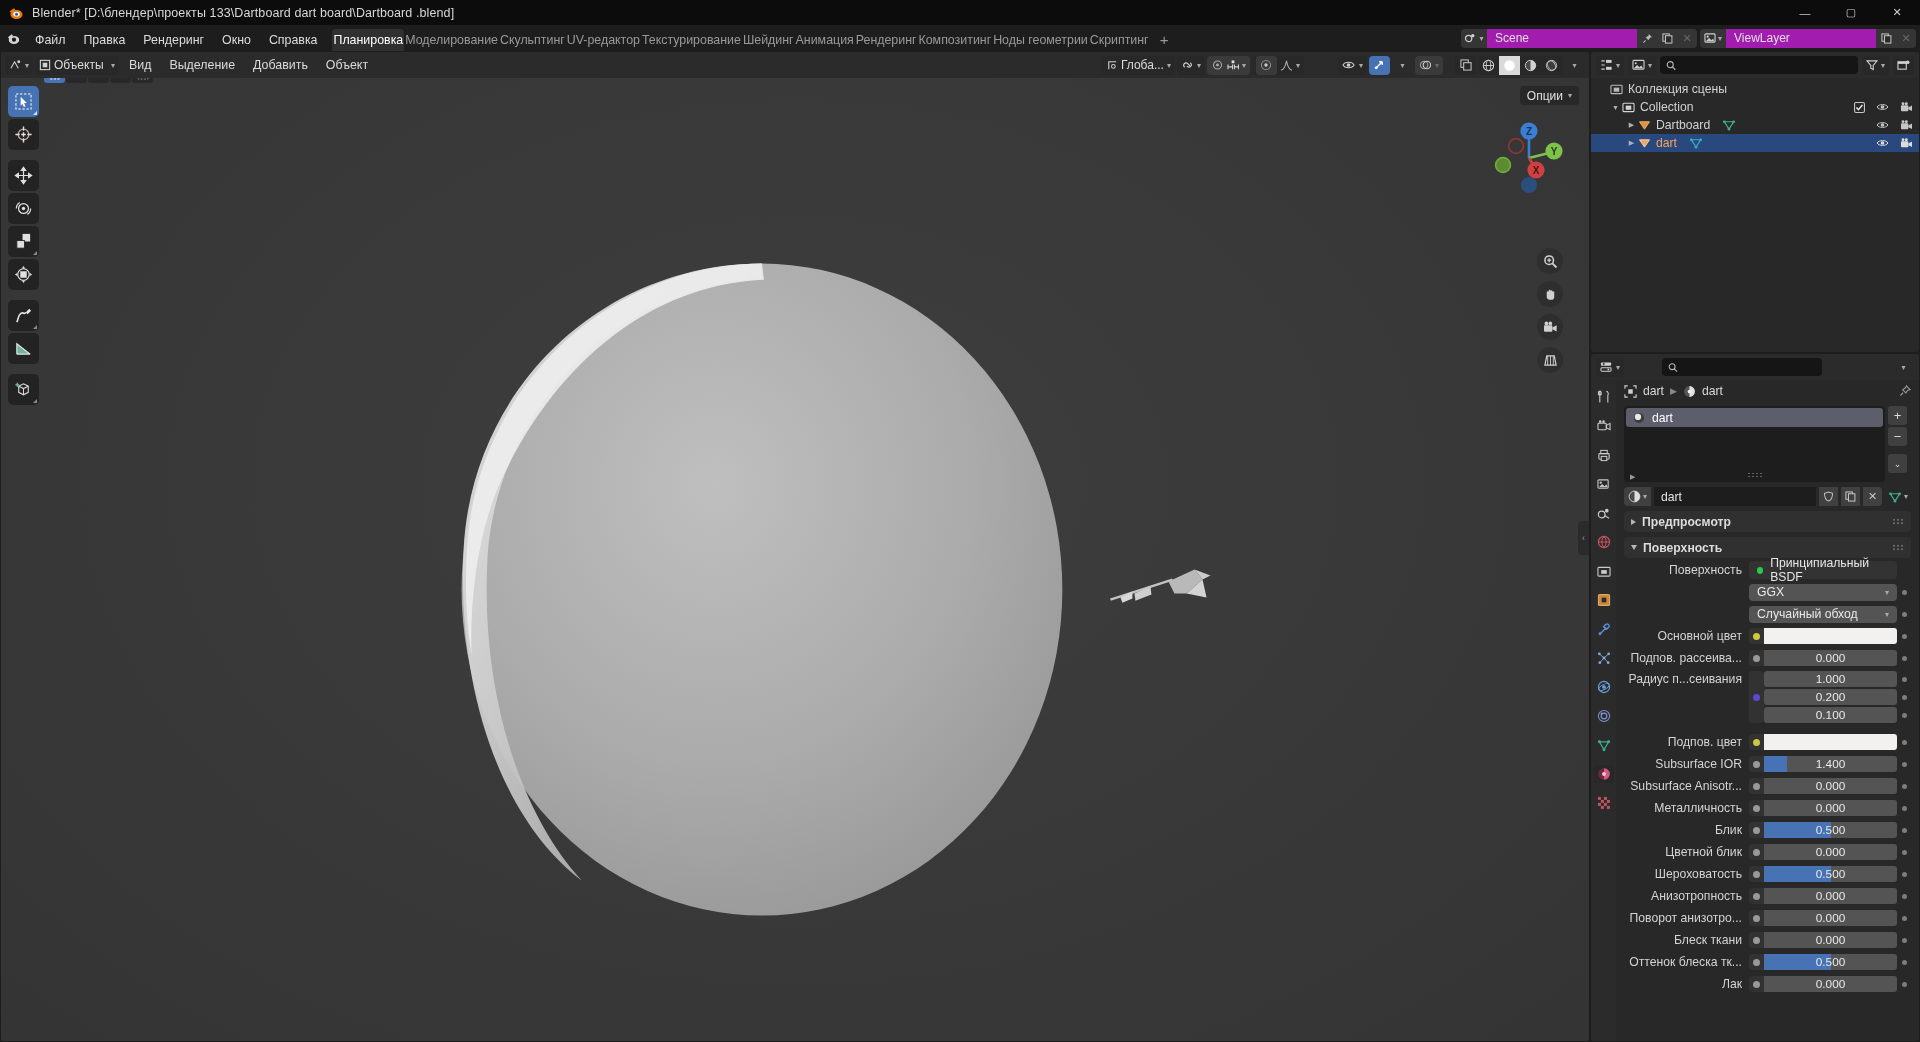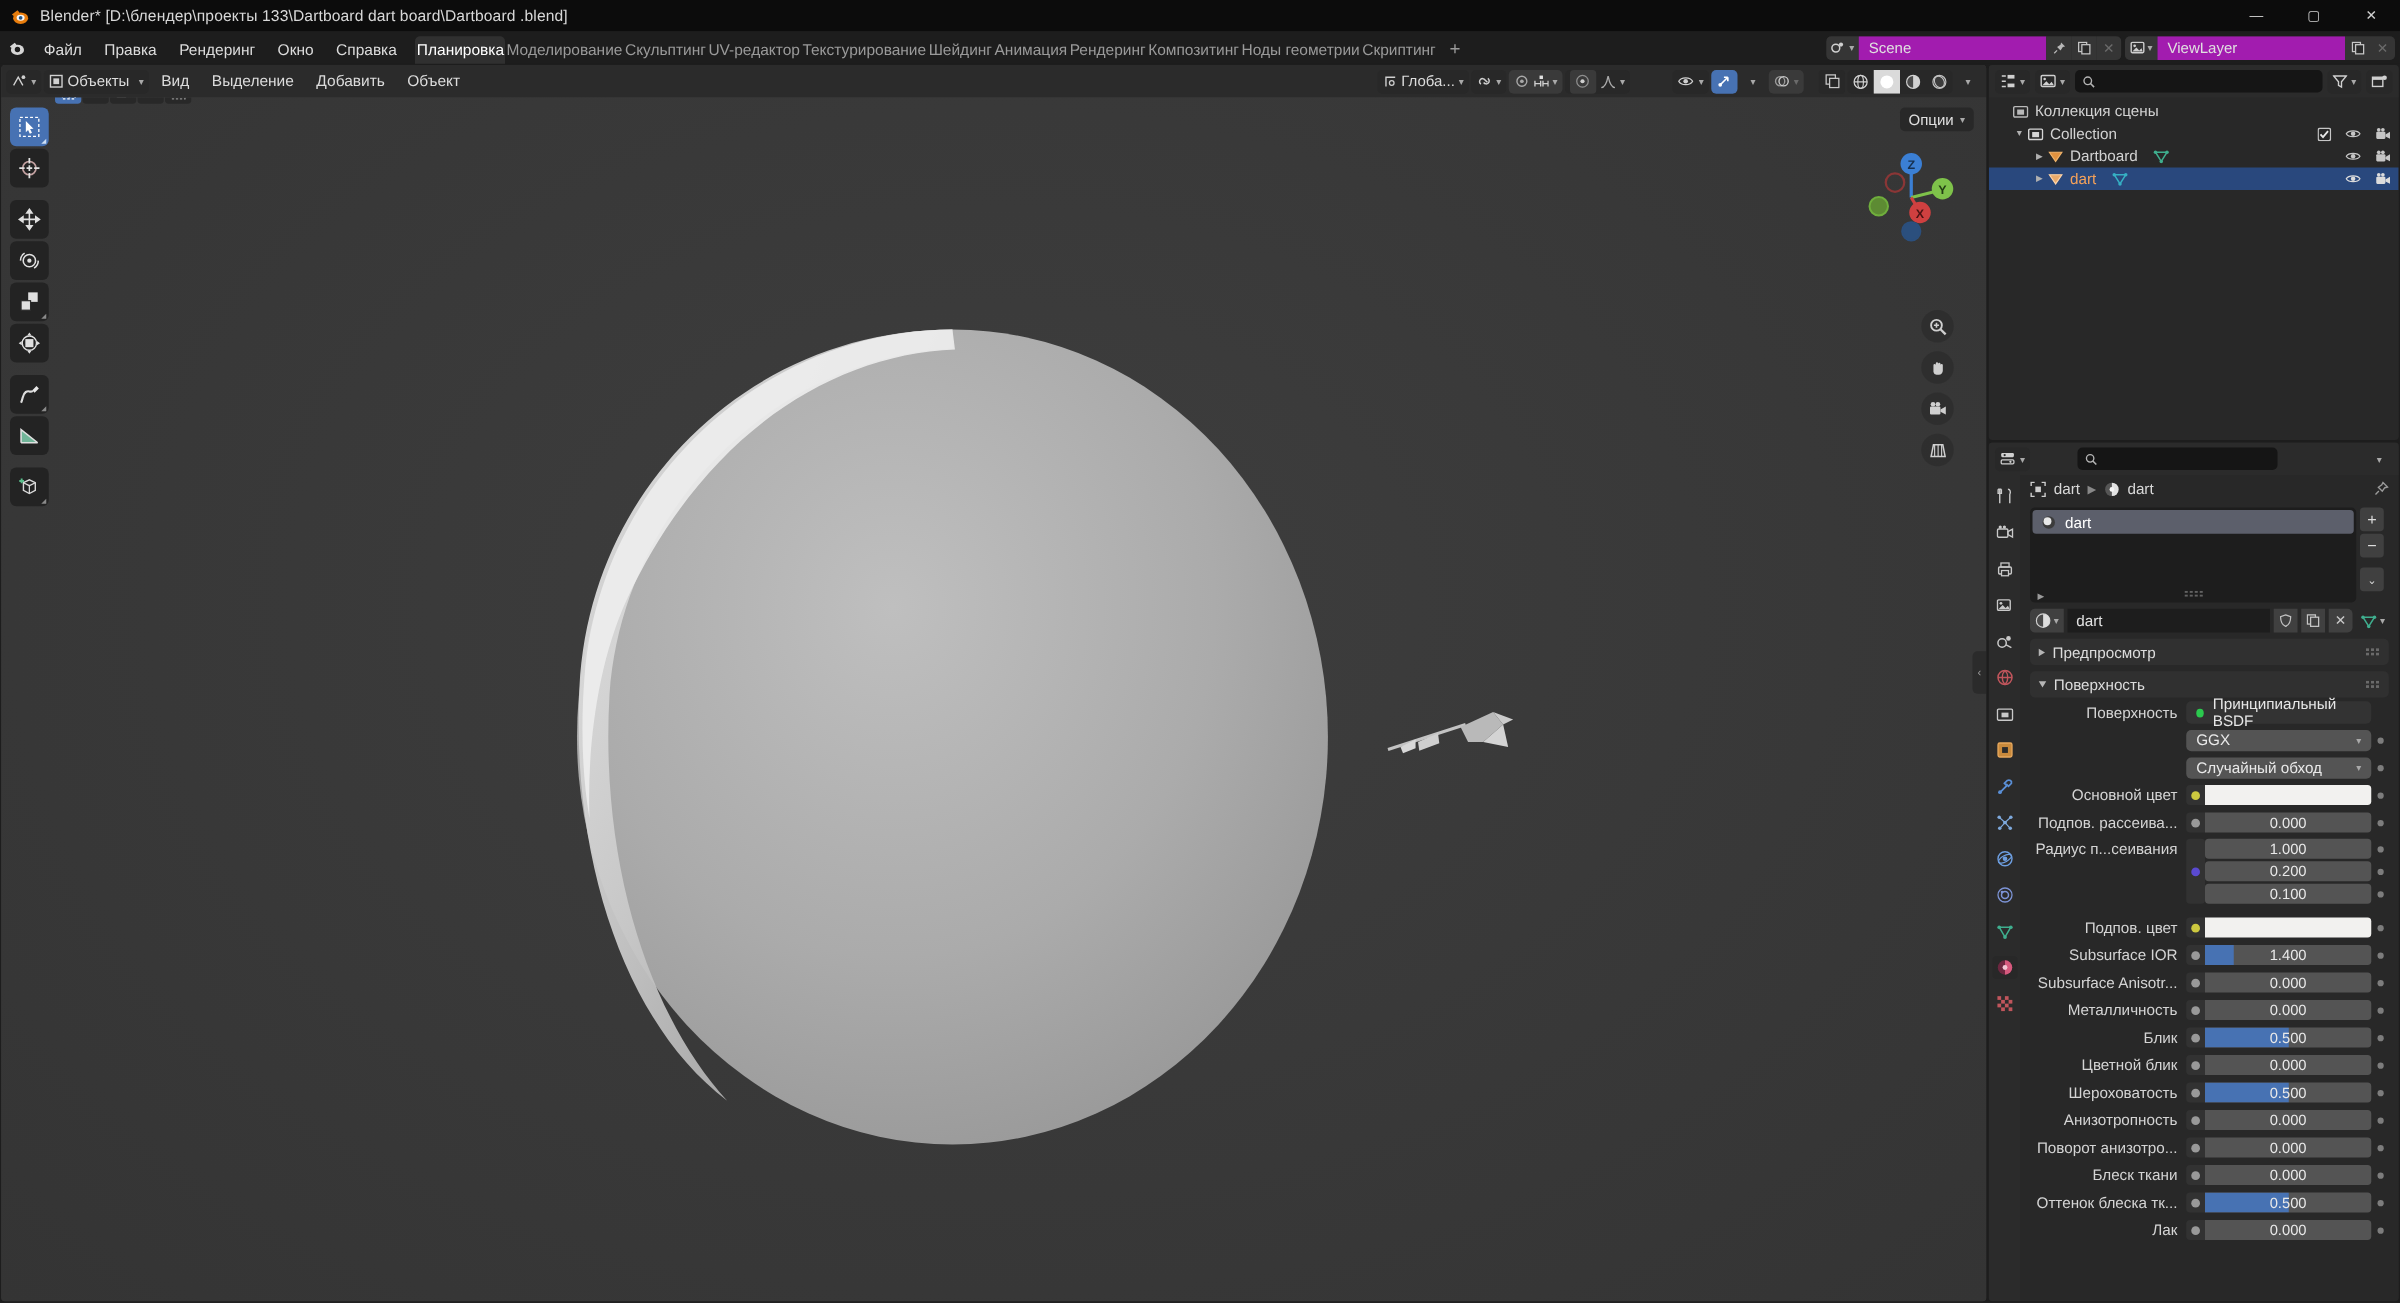--- a/index.html
+++ b/index.html
@@ -146,21 +146,21 @@
   .matname-row{ display:flex; align-items:center; gap:3px; margin:5px 8px 0 8px; }
   .mn-icon{ width:27px;height:19px;background:#404040;border-radius:4px 0 0 4px;
      display:flex;align-items:center;justify-content:center;gap:2px;}
   .mn-field{ flex:1; height:19px; background:#1d1d1d; display:flex; align-items:center;
      padding:0 7px; font-size:12.2px; color:#e2e2e2;}
   .mn-btn{ width:19px;height:19px;background:#404040;display:flex;align-items:center;
      justify-content:center;color:#c8c8c8;font-size:11px;}
   .mn-btn.last{ border-radius:0 4px 4px 0; }
 
   .panel-hdr{ height:21px; background:#303030; border-radius:4px; margin:5px 8px 0 8px;
-     display:flex; align-items:center; gap:6px; padding:0 7px; font-size:12.2px; color:#dcdcdc;}
+     display:flex; align-items:center; gap:6px; padding:0 7px; font-size:12.2px; color:#dcdcdc;font-weight:bold;}
   .panel-hdr .gripdots{ margin-left:auto; width:12px;height:7px;
      background-image:radial-gradient(#6a6a6a 40%, transparent 41%); background-size:4px 3.5px;}
   .tri-r{ width:0;height:0;border-left:5px solid #b5b5b5;border-top:3.5px solid transparent;
      border-bottom:3.5px solid transparent;}
   .tri-d{ width:0;height:0;border-top:5px solid #b5b5b5;border-left:3.5px solid transparent;
      border-right:3.5px solid transparent;}
 
   .rows{ padding:3px 8px 0 8px; }
   .prow{ display:flex; align-items:center; height:18px; margin-bottom:4px; gap:0; }
   .plabel{ width:125px; flex:0 0 125px; text-align:right; font-size:12.2px; color:#d4d4d4;

